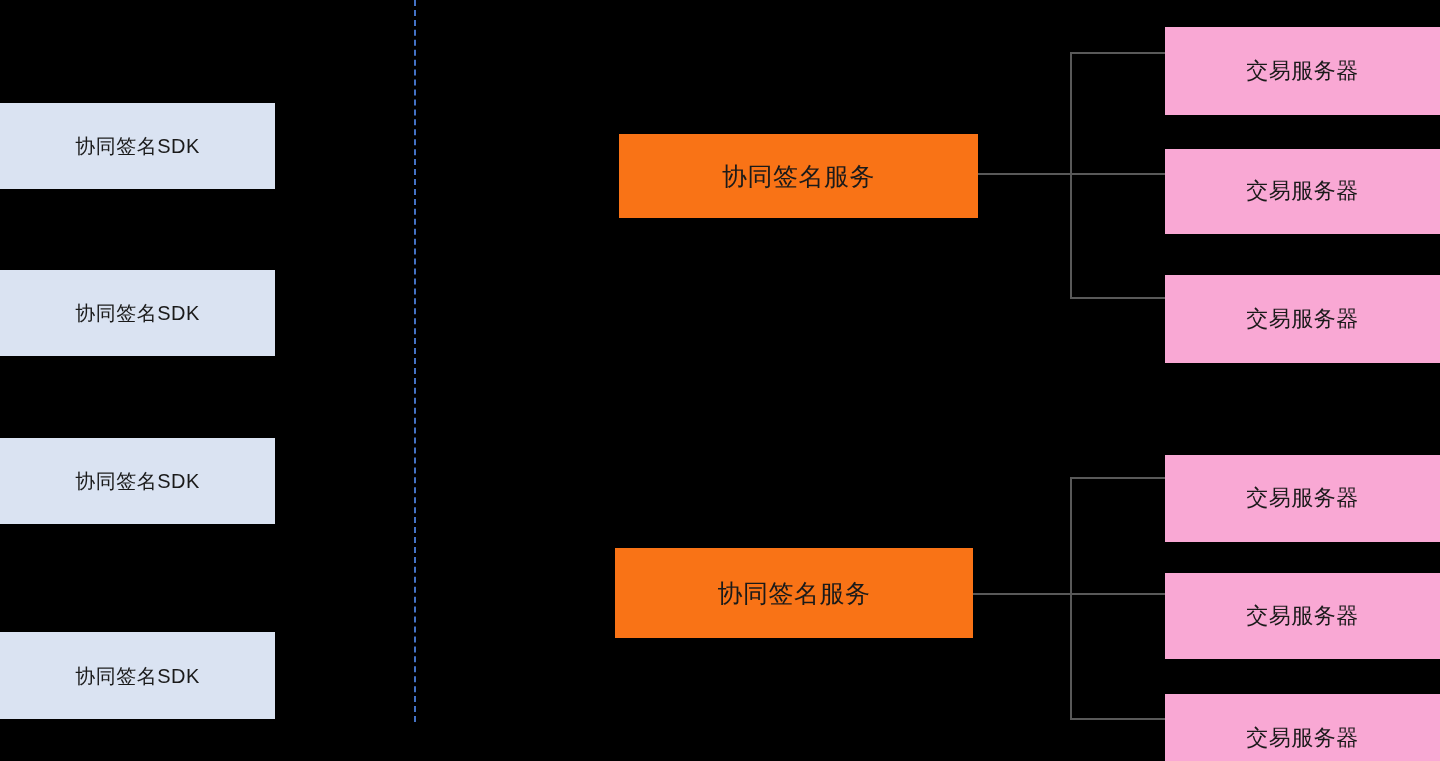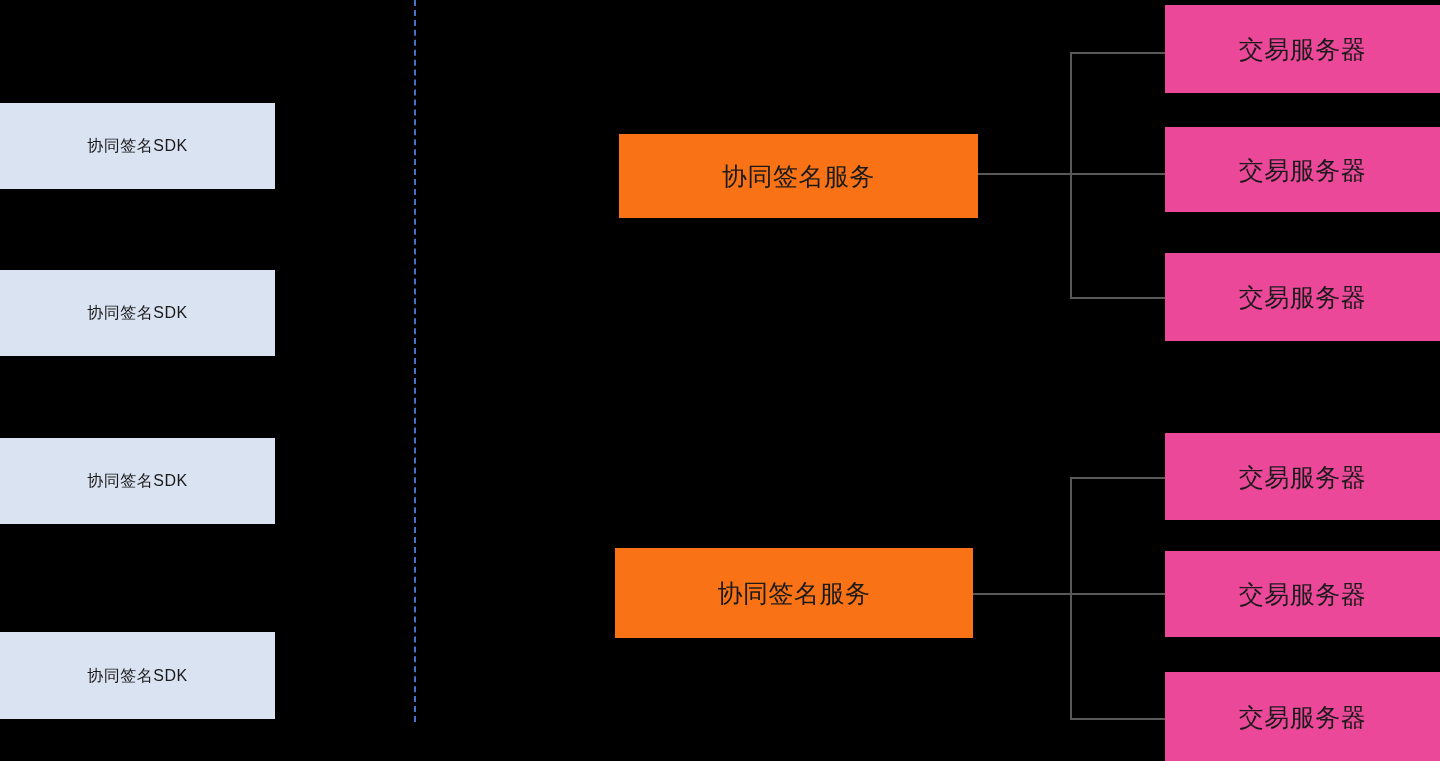--- a/index.html
+++ b/index.html
@@ -28,32 +28,33 @@
     justify-content: center;
     text-align: center;
     color: #1a1a1a;
     line-height: 1.2;
     white-space: nowrap;
     letter-spacing: 0.5px;
   }
 
   .node-sdk {
     background: #dae3f2;
-    font-size: 16px;
+    font-size: 20px;
     text-align: right;
   }
 
   .node-service {
     background: #f97316;
     font-size: 25px;
   }
 
   .node-server {
-    background: #ec4899;
-    font-size: 25px;
+    background: #f9a8d4;
+    font-size: 22px;
+    margin-top: 22px;
   }
 
   
   .divider {
     position: absolute;
     border-left: 2px dashed #4472c4;
     width: 0;
   }
 
   

